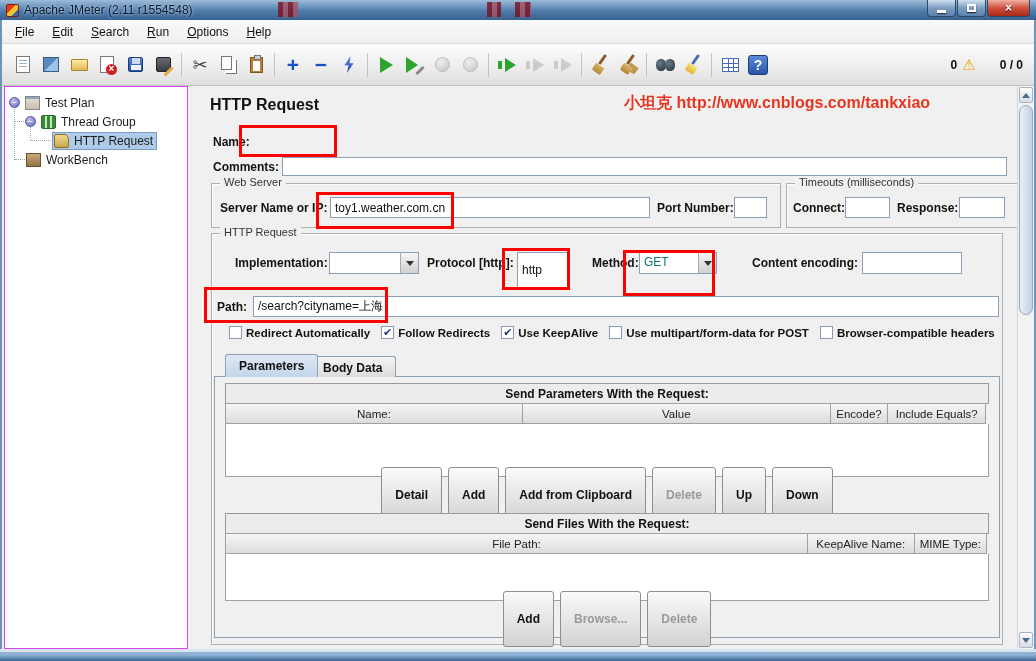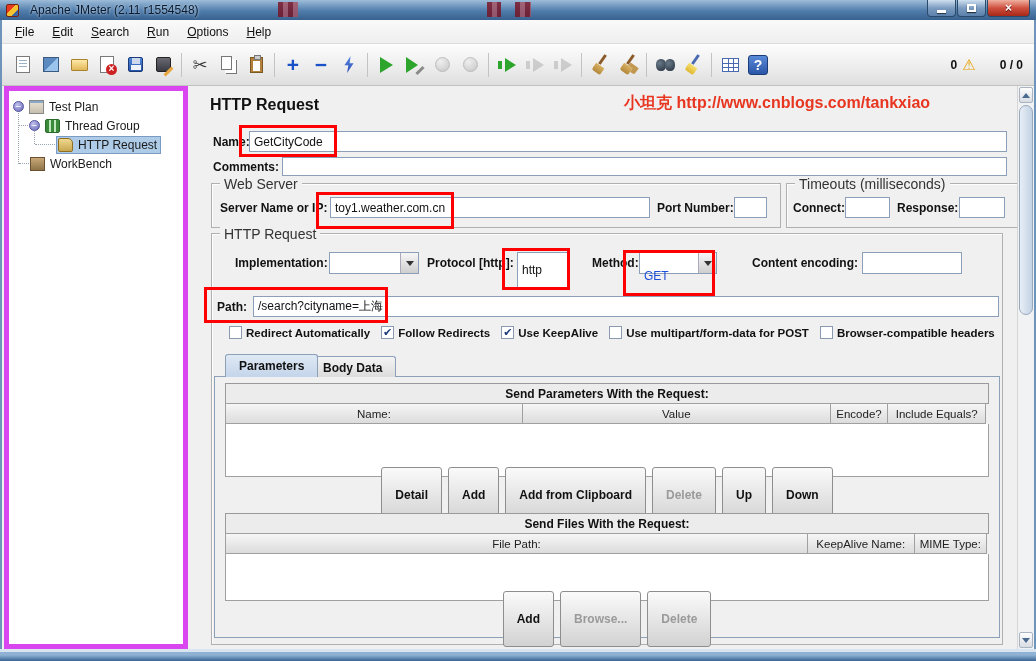--- a/index.html
+++ b/index.html
@@ -4,21 +4,21 @@
 <style>
   * { margin:0; padding:0; box-sizing:border-box; }
   html,body { background:#9aa7b8; }
   body { font-family:"Liberation Sans","DejaVu Sans",sans-serif; }
   .window { position:relative; width:1036px; height:661px; background:#f0f0f0; overflow:hidden;
             box-shadow: inset 2px 0 0 #6f94ba, inset -2px 0 0 #6f94ba; }
 
   
   .titlebar { position:absolute; left:0; top:0; right:0; height:20px;
               background:linear-gradient(#9dbcd9, var(--titlebar-blue,#4f7cab) 55%, #38618e);
-              display:flex; align-items:center; padding:0 4px;gap:6px; }
+              display:flex; align-items:center; padding:0 4px; }
   .app-icon { width:13px; height:13px; margin:0 5px 0 2px; border-radius:2px;
               background:linear-gradient(135deg,#e83a20 0 40%,#f6c330 40% 70%,#3a66a8 70%); border:1px solid #7a2210; }
   .title-text { font-size:12px; color:#0a1a2e; text-shadow:0 0 3px #d8e6f4; }
   .tb-art { position:absolute; top:2px; height:15px; width:20px; opacity:.8;
             background:repeating-linear-gradient(90deg,#7a1020 0 5px,#a85060 5px 10px); }
   .win-controls { position:absolute; right:6px; top:0; display:flex; }
   .win-btn { width:29px; height:17px; border:1px solid #2a4a6a; border-top:none; border-radius:0 0 4px 4px;
              background:linear-gradient(#cfe0f0,#7c9cc0 50%,#5a80ac); display:flex; align-items:center; justify-content:center; margin-left:1px; }
   .win-btn.close { width:43px; background:linear-gradient(#f0b0a0,#d05040 50%,#a82818); }
   .g-min { width:9px; height:3px; background:#fff; box-shadow:0 1px 1px #234; margin-top:6px; }
@@ -81,21 +81,21 @@
   .i-binoc::before,.i-binoc::after { content:""; position:absolute; top:0; width:10px; height:12px; border-radius:45%;
        background:radial-gradient(circle at 35% 35%,#6a7a8a,#222e3a); }
   .i-binoc::before { left:0; } .i-binoc::after { right:0; }
   .i-grid { position:relative; width:17px; height:14px; border:1px solid #4a6ab0; background:#fff; }
   .i-grid::before { content:""; position:absolute; left:0; right:0; top:4px; height:1px; background:#4a6ab0; box-shadow:0 4px 0 #4a6ab0; }
   .i-grid::after { content:""; position:absolute; top:0; bottom:0; left:5px; width:1px; background:#4a6ab0; box-shadow:5px 0 0 #4a6ab0; }
   .i-help { width:20px; height:20px; border-radius:3px; background:linear-gradient(#5a8ad8,#2a55a8); color:#fff; font-weight:bold;
             font-size:14px; display:flex; align-items:center; justify-content:center; border:1px solid #1c3c78; }
 
   
-  .tree-panel { position:absolute; left:4px; top:86px; width:184px; bottom:12px; background:#fff; border:5px solid #d946ef; padding-top:6px; }
+  .tree-panel { position:absolute; left:4px; top:86px; width:184px; bottom:12px; background:#fff; border:1px solid #d946ef; padding-top:6px; }
   .tree-row { height:19px; display:flex; align-items:center; white-space:nowrap; position:relative; }
   .handle { width:11px; height:11px; border-radius:50%; flex:0 0 auto; margin-right:4px;
             background:radial-gradient(circle at 35% 30%,#c0c0ee,#6868b8); border:1px solid #5050a0;
             color:#fff; font-size:10px; line-height:9px; text-align:center; }
   .handle::before { content:"−"; }
   .ti { width:15px; height:14px; margin-right:5px; flex:0 0 auto; }
   .ti-testplan { background:linear-gradient(#eae2d2,#c6beae); border:1px solid #888; box-shadow:inset 0 2px 0 #8aa8c8; }
   .ti-threadgroup { background:repeating-linear-gradient(90deg,#3a8a3a 0 3px,#bfe8bf 3px 5px); border:1px solid #2a6a2a; border-radius:2px; }
   .ti-http { background:linear-gradient(#f0d890,#c8a850); border:1px solid #907020; border-radius:2px 5px 2px 2px; }
   .ti-workbench { background:linear-gradient(#c8a878,#8e7448); border:1px solid #6a5030; }
@@ -105,23 +105,23 @@
   .guide.h { border-left:none; border-top:1px dotted #9aa4b0; }
 
   
   .main-panel { position:absolute; left:196px; top:86px; right:19px; bottom:12px; background:#f0f0f0; }
   .pg-title { position:absolute; left:14px; top:10px; font-size:16px; font-weight:bold; color:#111; }
   .watermark { position:absolute; left:428px; top:7px; font-size:16px; color:var(--watermark-red,#e83a20);font-weight:bold; }
   .lbl { position:absolute; font-size:12px; font-weight:bold; color:#111; white-space:nowrap; }
   .txt { position:absolute; border:1px solid #8ba0b8; background:#fff; font:12px "Liberation Sans","DejaVu Sans",sans-serif;
          padding:1px 4px; height:21px; color:#111; }
   .groupbox { position:absolute; border:1px solid #b0b0b0; box-shadow:inset 1px 1px 0 #fdfdfd; }
-  .legend { position:absolute; top:-8px; left:8px; background:#f0f0f0; padding:0 4px; font-size:14px; color:#333; white-space:nowrap; }
+  .legend { position:absolute; top:-8px; left:8px; background:#f0f0f0; padding:0 4px; font-size:11px; color:#333; white-space:nowrap; }
   .combo { position:absolute; background:#fff; border:1px solid #8ba0b8; display:flex; height:22px; }
-  .combo .val { flex:1; padding:16px 4px; font-size:12px; color:#1d4ed8; overflow:hidden; }
+  .combo .val { flex:1; padding:2px 4px; font-size:12px; color:#0f766e; overflow:hidden; }
   .combo .arrow-btn { width:18px; background:linear-gradient(#f6f6f6,#cfcfcf); border-left:1px solid #aab; display:flex; align-items:center; justify-content:center; }
   .caret { width:0; height:0; border-left:4px solid transparent; border-right:4px solid transparent; border-top:5px solid #333; }
 
   .cbrow { position:absolute; left:17px; right:6px; top:92px; display:flex; align-items:center; gap:11px; white-space:nowrap; }
   .cb { display:flex; align-items:center; gap:4px; font-size:11.5px; font-weight:bold; color:#111; }
   .box { width:13px; height:13px; background:#fff; border:1px solid #8a9ab0; display:flex; align-items:center; justify-content:center;
          font-size:11px; color:#1e3a78; line-height:1; flex:0 0 auto; }
 
   .tab { position:absolute; height:23px; padding:4px 13px; font-size:12px; font-weight:bold; color:#111;
          border:1px solid #8ca0b8; border-bottom:none; border-radius:3px 3px 0 0; z-index:2; }
@@ -313,21 +313,20 @@
           <span>WorkBench</span>
         </span>
     </div>
   </div>
 
   <div class="main-panel">
     <div class="pg-title">HTTP Request</div>
     <div class="watermark">小坦克 http://www.cnblogs.com/tankxiao</div>
 
     <span class="lbl" style="left:17px;top:49px;">Name:</span>
-    <input class="txt" style="left: 53px; top: 45px; right: 10px;" value="GetCityCode">
 
     <span class="lbl" style="left:17px;top:74px;">Comments:</span>
     <input class="txt" style="left: 86px; top: 71px; right: 10px; height: 19px;" value="">
 
     <div class="groupbox" style="left:15px;top:97px;width:570px;height:45px;">
       <span class="legend">Web Server</span>
       <span class="lbl" style="left:8px;top:17px;">Server Name or IP:</span>
       <input class="txt" style="left: 118px; top: 13px; width: 320px;" value="toy1.weather.com.cn">
       <span class="lbl" style="left:445px;top:17px;">Port Number:</span>
       <input class="txt" style="left: 522px; top: 13px; width: 33px;" value="">

